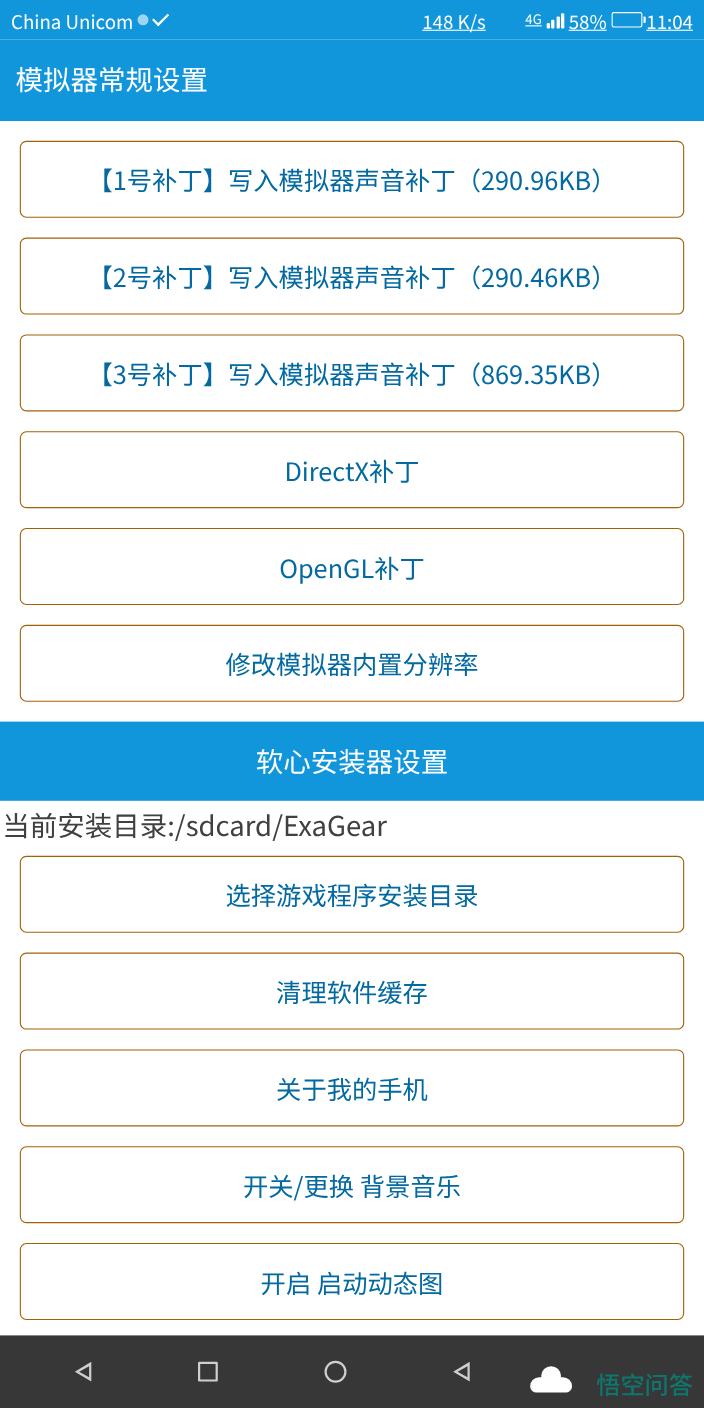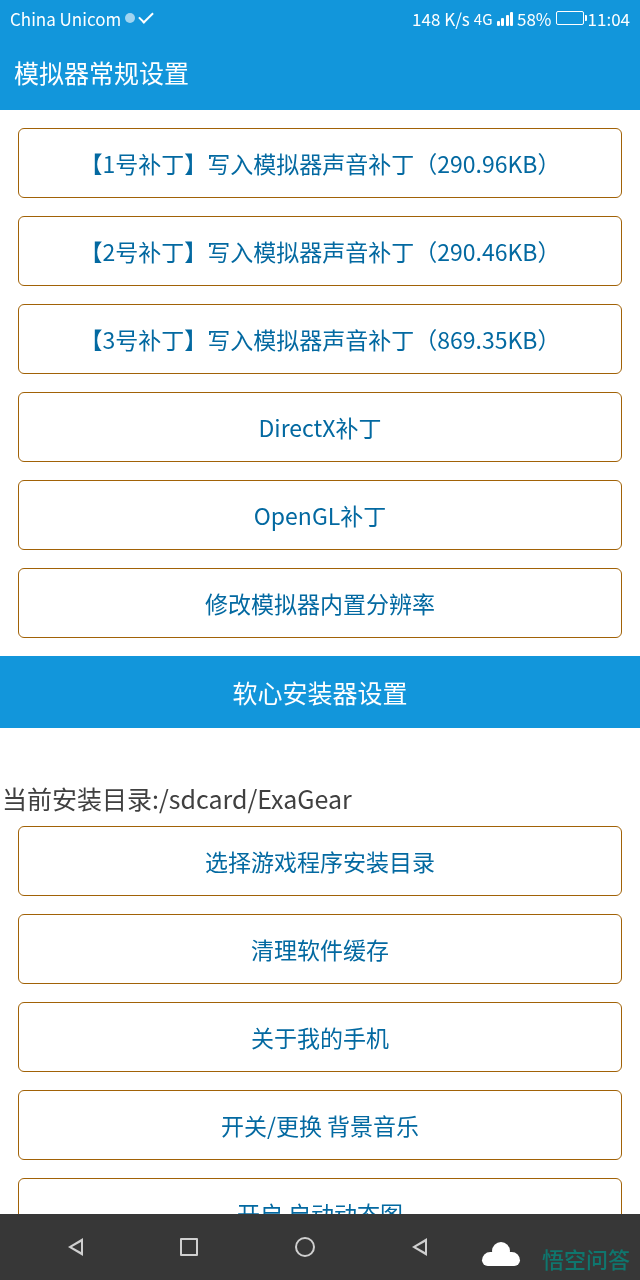--- a/index.html
+++ b/index.html
@@ -19,39 +19,39 @@
       justify-content: space-between;
       align-items: center;
       padding: 0 10px;
       font-size: 17px;
     }
     .status-left, .status-right {
       display: flex;
       align-items: center;
       gap: 4px;
     }
-    .status-right { gap: 4px; }
+    .status-right { gap: 4px; text-decoration: underline; }
     .checkmark-icon {
       display: inline-block;
       width: 14px; height: 8px;
       border-left: 2px solid #fff;
       border-bottom: 2px solid #fff;
       transform: rotate(-45deg);
       margin-top: -4px;
     }
     .small-dot { width: 10px; height: 10px; border-radius: 50%; background: rgba(255,255,255,0.6); }
     .signal-bars {
       display: flex; align-items: flex-end; gap: 1.5px; height: 16px;
     }
     .signal-bars span { width: 3px; background: #fff; border-radius: 1px; }
     .signal-bars span:nth-child(1){height:5px;}
     .signal-bars span:nth-child(2){height:8px;}
     .signal-bars span:nth-child(3){height:11px;}
     .signal-bars span:nth-child(4){height:14px;}
-    .fourg { font-size: 15px; line-height: 1; }
+    .fourg { font-size: 12px; line-height: 1; margin-left: 32px; }
     .battery-icon {
       width: 28px; height: 14px; border: 1.5px solid #fff; border-radius: 2px; position: relative;
     }
     .battery-icon::after { content:""; position: absolute; right:-4px; top:3px; width:2px; height:6px; background:#fff; border-radius:0 1px 1px 0; }
     .battery-fill { height: 100%; width: 58%; background:#fff; }
 
     .header-section {
       background: #1296db;
       color: #ffffff;
       font-size: 25px;
@@ -79,21 +79,20 @@
       color: #ffffff;
       font-size: 25px;
       padding: 18px 14px;
       margin-top: 18px;
       text-align: center;
     }
     .install-path {
       font-size: 25px;
       color: #404040;
       padding: 4px 2px 0 2px;
-      margin-top: 48px;
     }
     .nav-bar {
       position: absolute;
       bottom: 0; left: 0; right: 0;
       height: 66px;
       background: #373737;
       display: flex;
       align-items: center;
       justify-content: space-around;
       padding: 0 20px;

